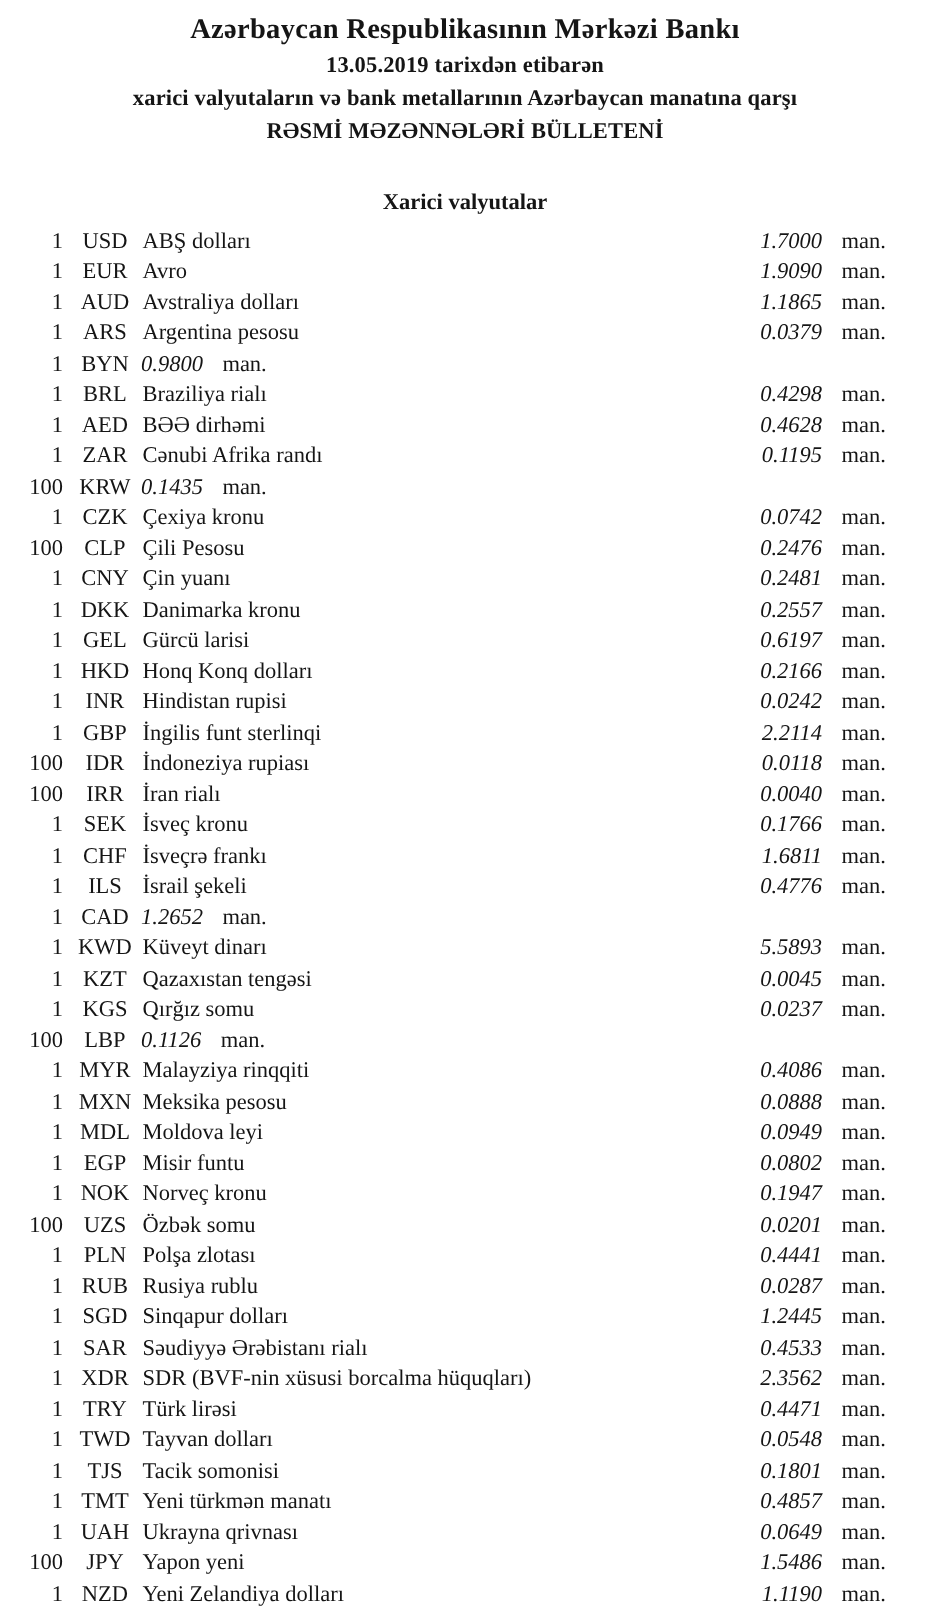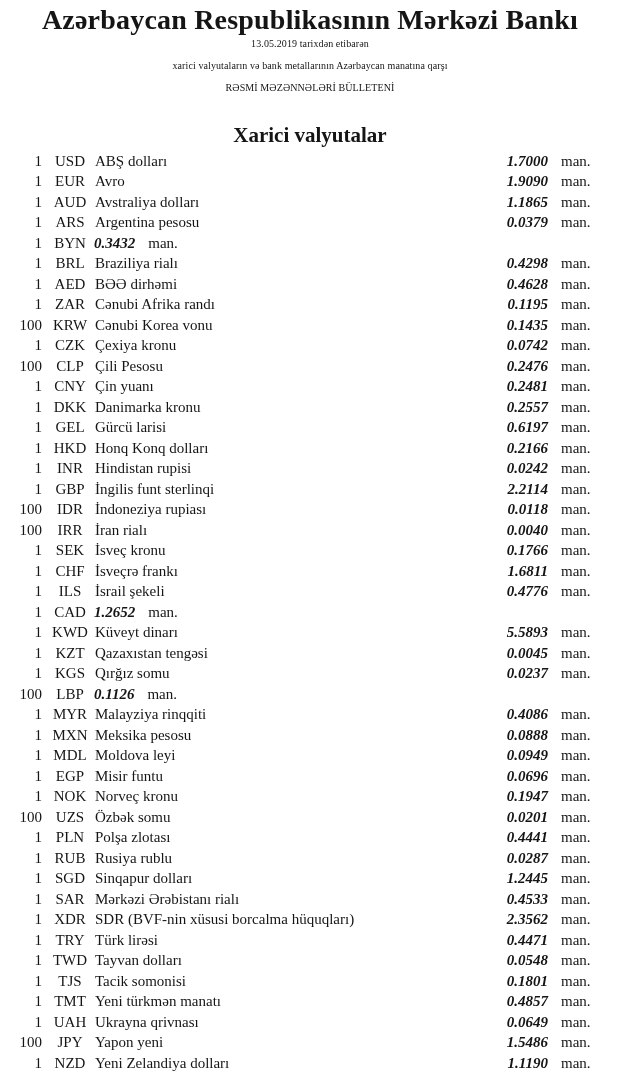--- a/index.html
+++ b/index.html
@@ -16,36 +16,36 @@
     -webkit-font-smoothing: antialiased;
   }
   .doc {
     width: 620px;
     height: 1073px;
     box-sizing: border-box;
   }
   .title {
     text-align: center;
     font-weight: bold;
-    font-size: 28px;
+    font-size: 19px;
     line-height: 26px;
     padding-top: 7px;
     letter-spacing: 0.2px;
   }
   .subline {
     text-align: center;
-    font-weight: normal;
-    font-size: 10px;
+    font-weight: bold;
+    font-size: 15px;
     line-height: 22px;
     letter-spacing: 0.1px;
   }
   .section-title {
     text-align: center;
     font-weight: bold;
-    font-size: 21px;
+    font-size: 15px;
     line-height: 20px;
     margin-top: 26px;
   }
   .rates-table {
     margin-top: 6px;
   }
   .row {
     display: flex;
     align-items: center;
     height: 20.5px;
@@ -66,21 +66,21 @@
   }
   .name {
     flex: 1 1 auto;
     margin-left: 1px;
     text-align: left;
     white-space: nowrap;
   }
   .rate {
     flex: 0 0 auto;
     text-align: left;
-    font-weight: bold;
+    font-weight: normal;
     font-style: italic;
   }
   .unit {
     flex: 0 0 auto;
     width: 33px;
     margin-left: 13px;
     text-align: left;
   }
 </style>
 </head>
@@ -123,21 +123,21 @@
     <span class="qty">1</span>
     <span class="code">ARS</span>
     <span class="name">Argentina pesosu</span>
     <span class="rate">0.0379</span>
     <span class="unit">man.</span>
   </div>
 
   <div class="row">
     <span class="qty">1</span>
     <span class="code">BYN</span>
-    <span class="rate">0.3432</span>
+    <span class="rate">0.9800</span>
     <span class="unit">man.</span>
   </div>
 
   <div class="row">
     <span class="qty">1</span>
     <span class="code">BRL</span>
     <span class="name">Braziliya rialı</span>
     <span class="rate">0.4298</span>
     <span class="unit">man.</span>
   </div>
@@ -154,21 +154,20 @@
     <span class="qty">1</span>
     <span class="code">ZAR</span>
     <span class="name">Cənubi Afrika randı</span>
     <span class="rate">0.1195</span>
     <span class="unit">man.</span>
   </div>
 
   <div class="row">
     <span class="qty">100</span>
     <span class="code">KRW</span>
-    <span class="name">Cənubi Korea vonu</span>
     <span class="rate">0.1435</span>
     <span class="unit">man.</span>
   </div>
 
   <div class="row">
     <span class="qty">1</span>
     <span class="code">CZK</span>
     <span class="name">Çexiya kronu</span>
     <span class="rate">0.0742</span>
     <span class="unit">man.</span>
@@ -329,21 +328,21 @@
     <span class="code">MDL</span>
     <span class="name">Moldova leyi</span>
     <span class="rate">0.0949</span>
     <span class="unit">man.</span>
   </div>
 
   <div class="row">
     <span class="qty">1</span>
     <span class="code">EGP</span>
     <span class="name">Misir funtu</span>
-    <span class="rate">0.0696</span>
+    <span class="rate">0.0802</span>
     <span class="unit">man.</span>
   </div>
 
   <div class="row">
     <span class="qty">1</span>
     <span class="code">NOK</span>
     <span class="name">Norveç kronu</span>
     <span class="rate">0.1947</span>
     <span class="unit">man.</span>
   </div>
@@ -376,21 +375,21 @@
     <span class="qty">1</span>
     <span class="code">SGD</span>
     <span class="name">Sinqapur dolları</span>
     <span class="rate">1.2445</span>
     <span class="unit">man.</span>
   </div>
 
   <div class="row">
     <span class="qty">1</span>
     <span class="code">SAR</span>
-    <span class="name">Mərkəzi Ərəbistanı rialı</span>
+    <span class="name">Səudiyyə Ərəbistanı rialı</span>
     <span class="rate">0.4533</span>
     <span class="unit">man.</span>
   </div>
 
   <div class="row">
     <span class="qty">1</span>
     <span class="code">XDR</span>
     <span class="name">SDR (BVF-nin xüsusi borcalma hüquqları)</span>
     <span class="rate">2.3562</span>
     <span class="unit">man.</span>

